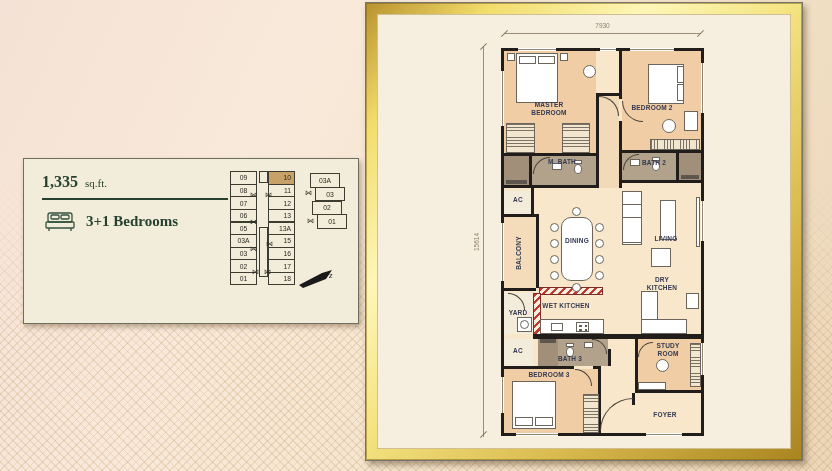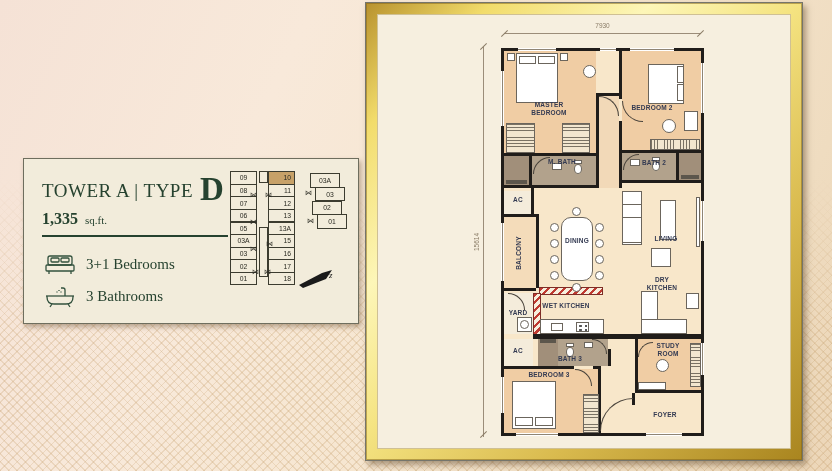--- a/index.html
+++ b/index.html
@@ -16,21 +16,21 @@
   .card{position:absolute;left:23px;top:158px;width:334px;height:164px;z-index:2;
     background:#f2ecdb;border:1px solid #6e6e5e;box-shadow:2px 3px 5px rgba(110,85,55,.45);}
   .card-inner{position:absolute;left:18px;top:12px;width:185px;}
   .title-line{white-space:nowrap;color:#26422f;}
   .title-prefix{font-size:19px;letter-spacing:.5px;}
   .title-type{font-size:33px;font-weight:bold;margin-left:3px;vertical-align:-3px;}
   .area-line{margin-top:2px;color:#26422f;}
   .area-value{font-size:16px;font-weight:bold;}
   .area-unit{font-size:11px;margin-left:3px;}
   .divider{margin-top:7px;width:186px;height:2px;background:#26422f;}
-  .features{margin-top:16px;}
+  .features{margin-top:10px;font-weight:bold;}
   .feature{display:flex;align-items:center;margin-bottom:9px;}
   .f-icon{width:36px;display:flex;justify-content:center;align-items:center;flex:0 0 36px;}
   .f-label{font-size:15px;color:#26422f;margin-left:8px;}
   .hatch-chip{width:34px;height:9px;border:1px solid #4b4b40;
     background:repeating-linear-gradient(135deg,#c03a31 0 2.5px,#f6efdd 2.5px 6px);}
   
   .keyplan{position:absolute;left:204px;top:10px;width:128px;height:148px;}
   .kp-col{position:absolute;display:flex;flex-direction:column;}
   .kp-cell{box-sizing:border-box;width:27px;height:13.5px;border:0.9px solid #3c3c30;
     margin-top:-0.9px;font:6.8px "Liberation Sans",sans-serif;color:#2a2a22;
@@ -82,53 +82,37 @@
     radial-gradient(circle at 3.5px 7px,#555 1.1px,rgba(0,0,0,0) 1.3px),
     radial-gradient(circle at 9px 7px,#555 1.1px,rgba(0,0,0,0) 1.3px);}
 </style>
 </head>
 <body>
 
 <div class="page">
 
   <div class="card">
     <div class="card-inner">
-      <div class="title-line">
-        <span class="title-prefix">TOWER A | TYPE</span>
-        <span class="title-type">D</span>
-      </div>
       <div class="area-line">
         <span class="area-value">1,335</span>
         <span class="area-unit">sq.ft.</span>
       </div>
       <div class="divider"></div>
       <div class="features">
         <div class="feature">
           <span class="f-icon">
             <svg width="32" height="22" viewBox="0 0 32 22" fill="none" stroke="#33523e" stroke-width="1.3">
               <rect x="4" y="3" width="24" height="9" rx="2"></rect>
               <rect x="7" y="5" width="8" height="4" rx="1"></rect>
               <rect x="17" y="5" width="8" height="4" rx="1"></rect>
               <rect x="2" y="12" width="28" height="6" rx="1"></rect>
               <path d="M5,18 v3 M27,18 v3"></path>
             </svg>
           </span>
           <span class="f-label">3+1 Bedrooms</span>
-        </div>
-        <div class="feature">
-          <span class="f-icon">
-            <svg width="32" height="24" viewBox="0 0 32 24" fill="none" stroke="#33523e" stroke-width="1.3">
-              <path d="M2,12 h28"></path>
-              <path d="M3,12 v1 q0,7 7,7 h12 q7,0 7,-7 v-1"></path>
-              <path d="M8,20 l-2,3 M24,20 l2,3"></path>
-              <path d="M21,12 V6 q0,-2 -2,-2 h-2"></path>
-              <path d="M15,6 v1 M17,7.5 v1 M13,7.5 v1"></path>
-            </svg>
-          </span>
-          <span class="f-label">3 Bathrooms</span>
         </div>
       </div>
     </div>
 
     <div class="keyplan">
       <div class="kp-col kp-left" style="left:2px;top:3px;">
           <div class="kp-cell">09</div>
           <div class="kp-cell">08</div>
           <div class="kp-cell">07</div>
           <div class="kp-cell">06</div>

